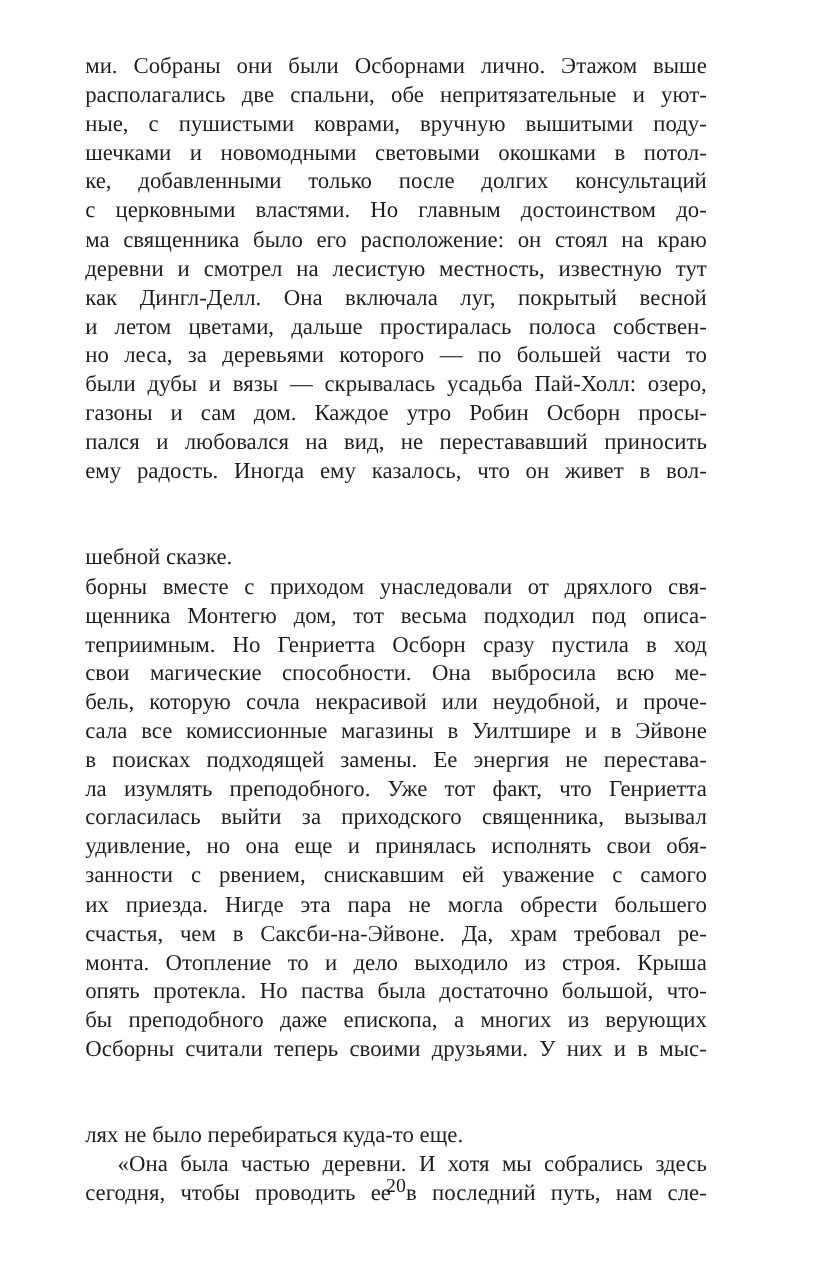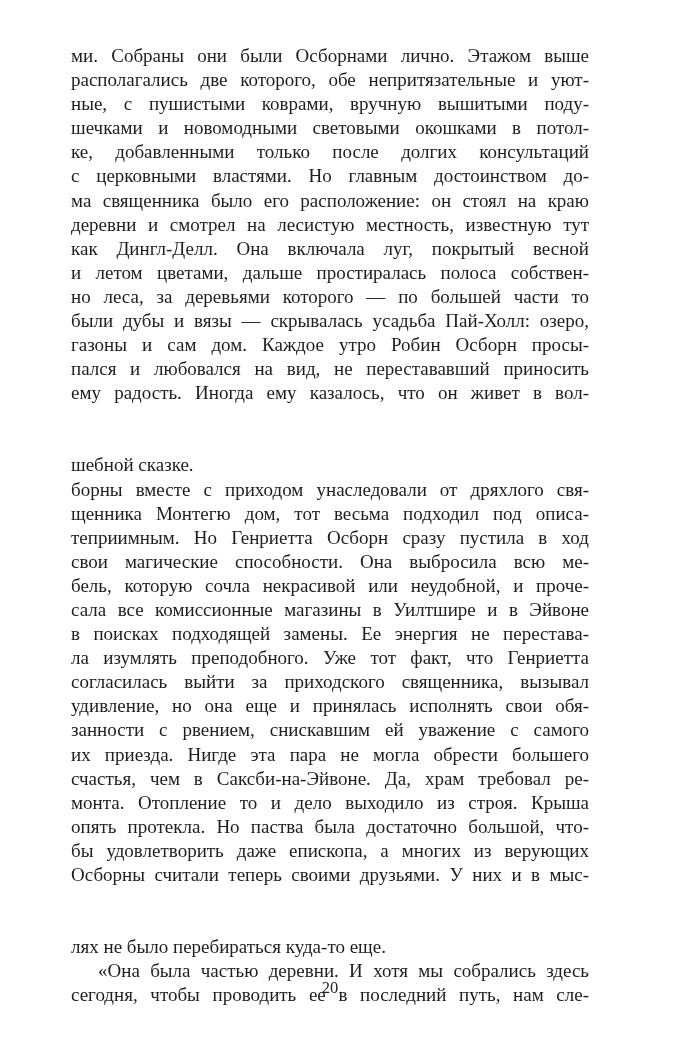--- a/index.html
+++ b/index.html
@@ -43,21 +43,21 @@
   }
 </style>
 </head>
 <body>
 
 <div class="page">
   <div class="text-block">
 
     <div class="paragraph">
       <div class="line">ми. Собраны они были Осборнами лично. Этажом выше</div>
-      <div class="line">располагались две которого, обе непритязательные и уют-</div>
+      <div class="line">располагались две спальни, обе непритязательные и уют-</div>
       <div class="line">ные, с пушистыми коврами, вручную вышитыми поду-</div>
       <div class="line">шечками и новомодными световыми окошками в потол-</div>
       <div class="line">ке, добавленными только после долгих консультаций</div>
       <div class="line">с церковными властями. Но главным достоинством до-</div>
       <div class="line">ма священника было его расположение: он стоял на краю</div>
       <div class="line">деревни и смотрел на лесистую местность, известную тут</div>
       <div class="line">как Дингл-Делл. Она включала луг, покрытый весной</div>
       <div class="line">и летом цветами, дальше простиралась полоса собствен-</div>
       <div class="line">но леса, за деревьями которого — по большей части то</div>
       <div class="line">были дубы и вязы — скрывалась усадьба Пай-Холл: озеро,</div>
@@ -76,21 +76,21 @@
       <div class="line">сала все комиссионные магазины в Уилтшире и в Эйвоне</div>
       <div class="line">в поисках подходящей замены. Ее энергия не перестава-</div>
       <div class="line">ла изумлять преподобного. Уже тот факт, что Генриетта</div>
       <div class="line">согласилась выйти за приходского священника, вызывал</div>
       <div class="line">удивление, но она еще и принялась исполнять свои обя-</div>
       <div class="line">занности с рвением, снискавшим ей уважение с самого</div>
       <div class="line">их приезда. Нигде эта пара не могла обрести большего</div>
       <div class="line">счастья, чем в Саксби-на-Эйвоне. Да, храм требовал ре-</div>
       <div class="line">монта. Отопление то и дело выходило из строя. Крыша</div>
       <div class="line">опять протекла. Но паства была достаточно большой, что-</div>
-      <div class="line">бы удовлетворить даже епископа, а многих из верующих</div>
+      <div class="line">бы преподобного даже епископа, а многих из верующих</div>
       <div class="line">Осборны считали теперь своими друзьями. У них и в мыс-</div>
       <div class="line end">лях не было перебираться куда-то еще.</div>
     </div>
 
     <div class="paragraph">
       <div class="line indent">«Она была частью деревни. И хотя мы собрались здесь</div>
       <div class="line">сегодня, чтобы проводить ее в последний путь, нам сле-</div>
     </div>
 
   </div>

